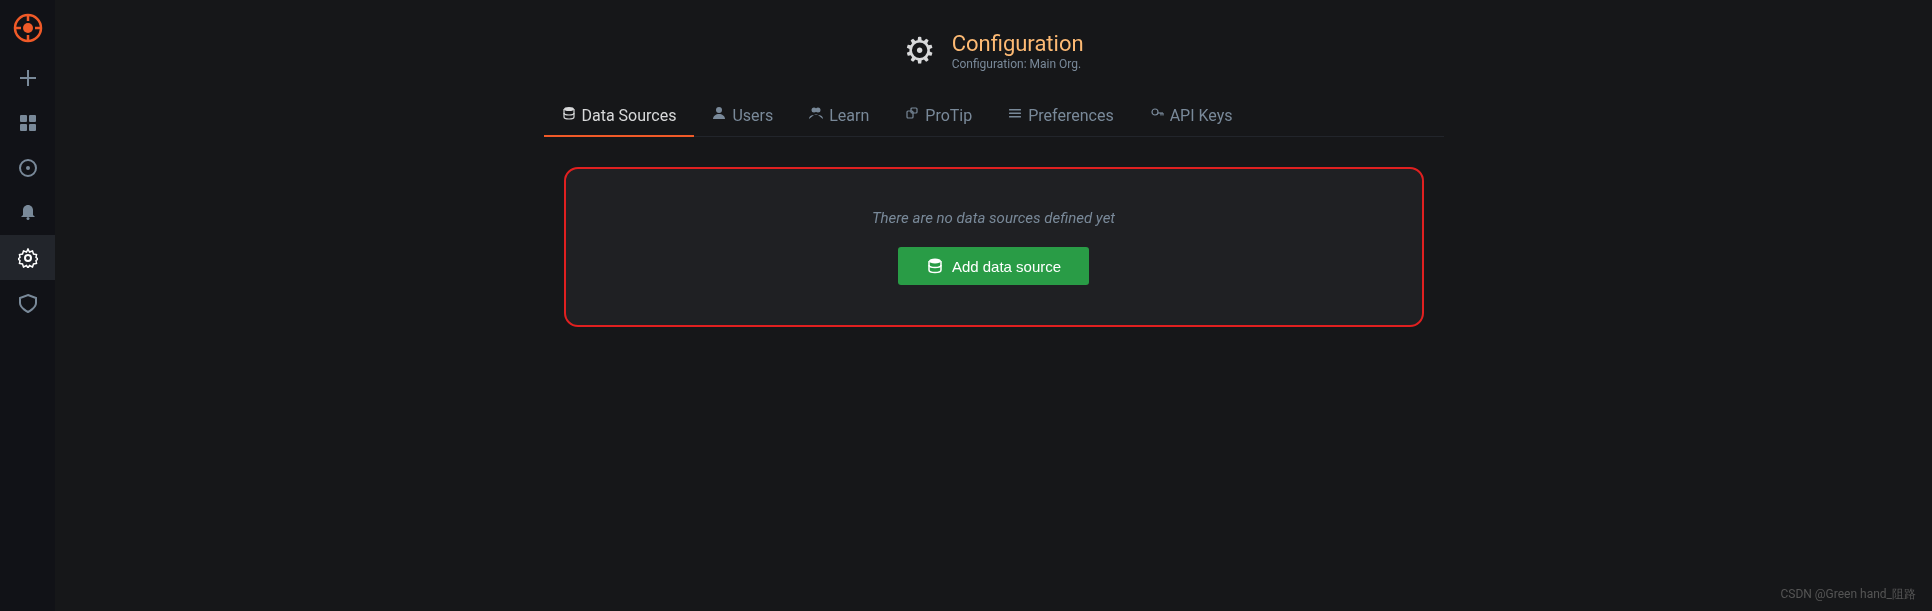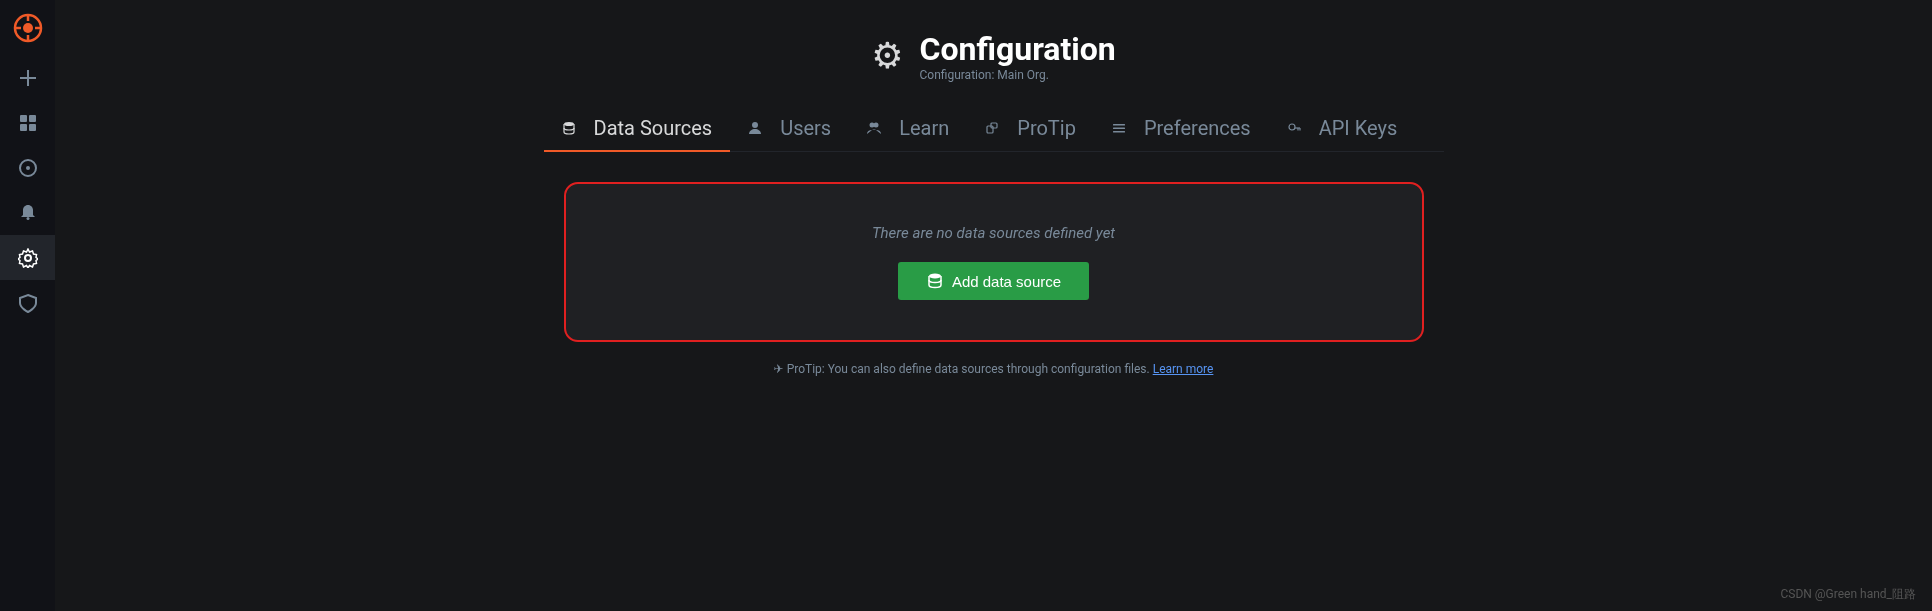--- a/index.html
+++ b/index.html
@@ -76,23 +76,23 @@
       gap: 16px;
       margin-bottom: 24px;
     }
 
     .page-title-group {
       display: flex;
       flex-direction: column;
     }
 
     .page-title {
-      font-size: 32px;
-      font-weight: 700;
-      color: #ffffff;
+      font-size: 22px;
+      font-weight: 400;
+      color: #fdba74;
       line-height: 1.2;
     }
 
     .page-subtitle {
       font-size: 12px;
       color: #798999;
     }
 
     .gear-icon-large {
       font-size: 36px;
@@ -105,24 +105,23 @@
       align-items: center;
       border-bottom: 1px solid #22252b;
       width: 900px;
       margin-bottom: 0;
     }
 
     .tab {
       padding: 10px 18px;
       color: #798999;
       cursor: pointer;
-      font-size: 20px;
-      display: flex;
-      align-items: center;
-      gap: 18px;
+      font-size: 16px;
+      display: flex;
+      gap: 6px;
       text-decoration: none;
       border-bottom: 2px solid transparent;
       margin-bottom: -1px;
       white-space: nowrap;
     }
 
     .tab.active {
       color: #d8d9da;
       border-bottom: 2px solid #f05a28;
     }
@@ -319,22 +318,17 @@
         <button class="add-datasource-btn">
           <svg width="18" height="18" viewBox="0 0 18 18" fill="currentColor">
             <ellipse cx="9" cy="4" rx="6" ry="2.5"></ellipse>
             <path d="M3 4 L3 8 C3 9.4 5.7 10.5 9 10.5 C12.3 10.5 15 9.4 15 8 L15 4" fill="none" stroke="white" stroke-width="1.5"></path>
             <path d="M3 8 L3 13 C3 14.4 5.7 15.5 9 15.5 C12.3 15.5 15 14.4 15 13 L15 8" fill="none" stroke="white" stroke-width="1.5"></path>
           </svg>
           <span>Add data source</span>
         </button>
       </div>
 
-      <div class="protip">
-        <span>✈ </span>
-        <span>ProTip: You can also define data sources through configuration files.</span>
-        <a>Learn more</a>
-      </div>
     </div>
   </div>
 </div>
 
 <div class="watermark">CSDN @Green hand_阻路</div>
 
 </body></html>

